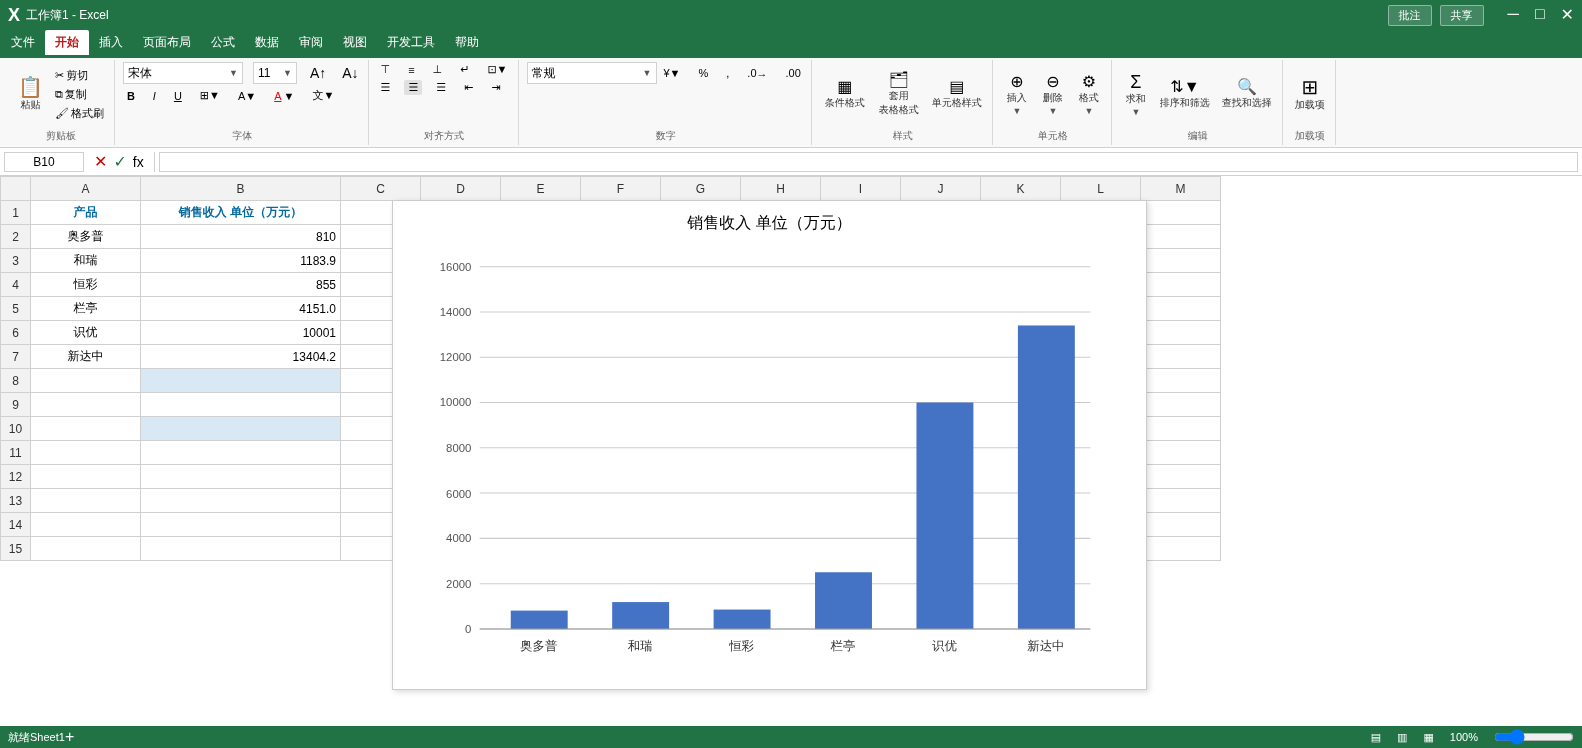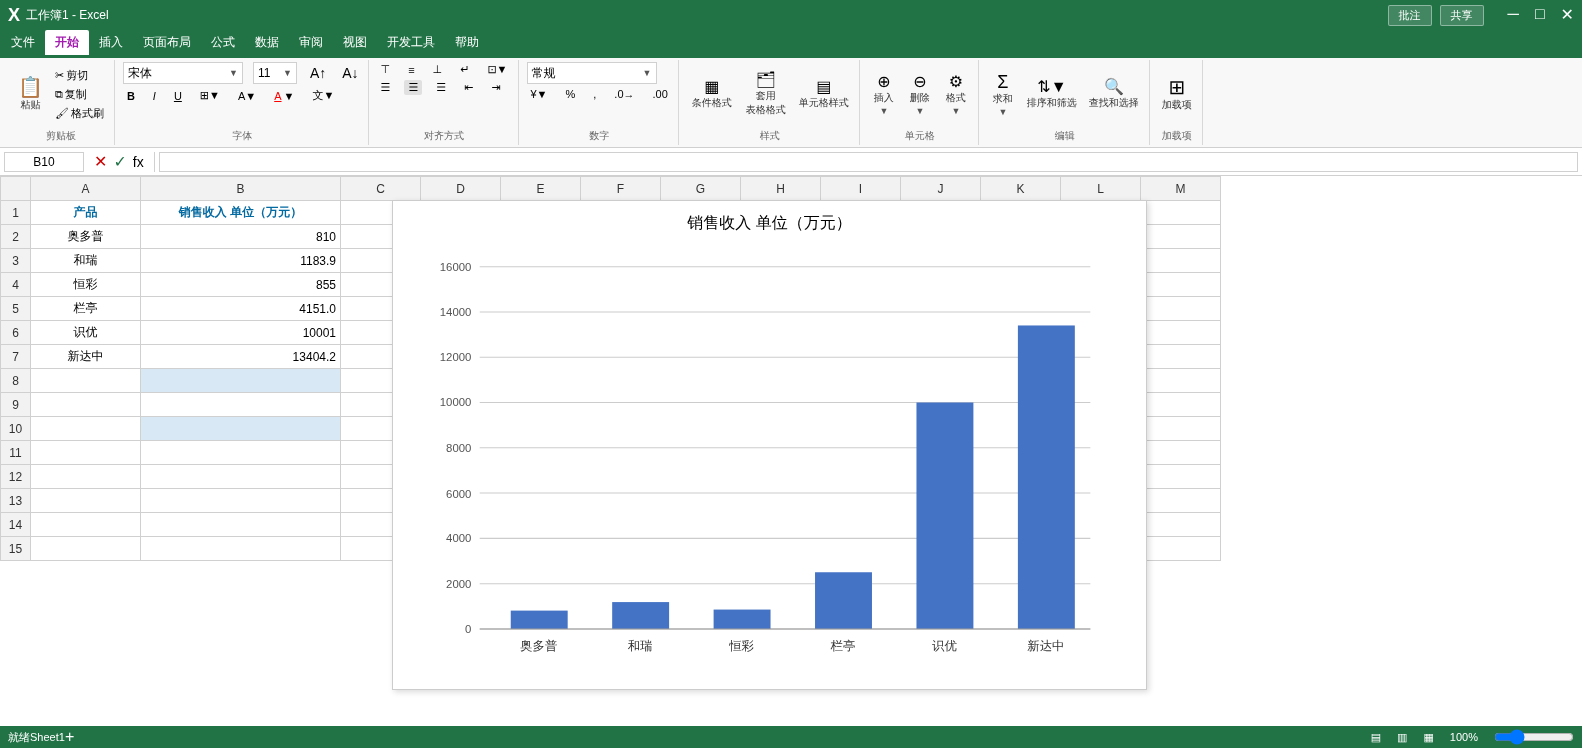--- a/index.html
+++ b/index.html
@@ -28,21 +28,21 @@
       align-items: flex-start;
       padding: 0 1px;
       color: white;
     }
     .menu-item {
       padding: 4px 10px;
       cursor: pointer;
       font-size: 12px;
       border-radius: 2px;
     }
-    .menu-item.active { background: white; color: #a21caf; border-radius: 2px 2px 0 0; font-weight: bold; border-bottom: 2px solid #217346; }
+    .menu-item.active { background: white; color: #b91c1c; border-radius: 2px 2px 0 0; font-weight: bold; border-bottom: 2px solid #217346; }
 
     
     .ribbon {
       background: #f8f8f8;
       border-bottom: 1px solid #d0d0d0;
       padding: 2px 8px;
       display: flex;
       align-items: stretch;
       height: 90px;
       gap: 2px;
@@ -321,21 +321,21 @@
         <span class="ribbon-small-btn" style="background:#e0e0e0;">☰</span>
         <span class="ribbon-small-btn">☰</span>
         <span class="ribbon-small-btn">⇤</span>
         <span class="ribbon-small-btn">⇥</span>
       </div>
     </div>
     <div class="ribbon-group-label">对齐方式</div>
   </div>
 
   <div class="ribbon-group">
-    <div style="display:flex;flex-direction:column;gap:3px;">
+    <div style="display:flex;flex-direction:row;gap:3px;">
       <div class="ribbon-row">
         <div class="format-dropdown" style="width:130px;">
           <span>常规</span>
           <span class="dropdown-arrow">▼</span>
         </div>
       </div>
       <div class="ribbon-row">
         <span class="ribbon-small-btn">¥▼</span>
         <span class="ribbon-small-btn">%</span>
         <span class="ribbon-small-btn">,</span>

